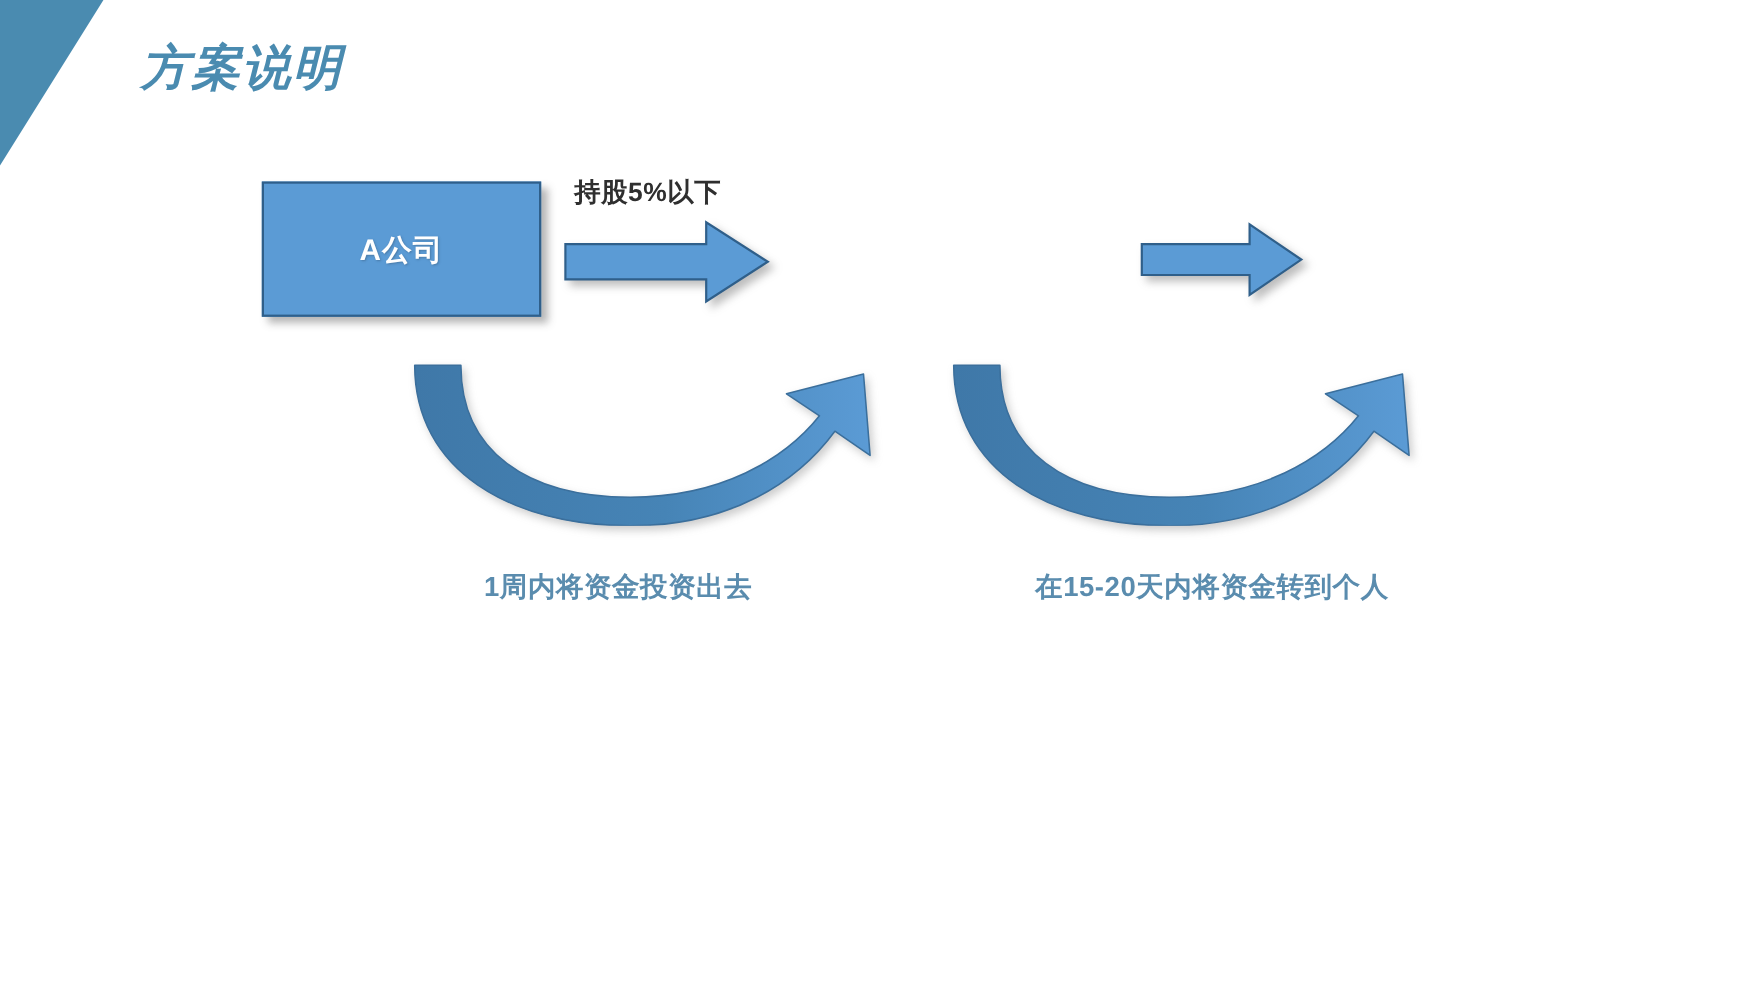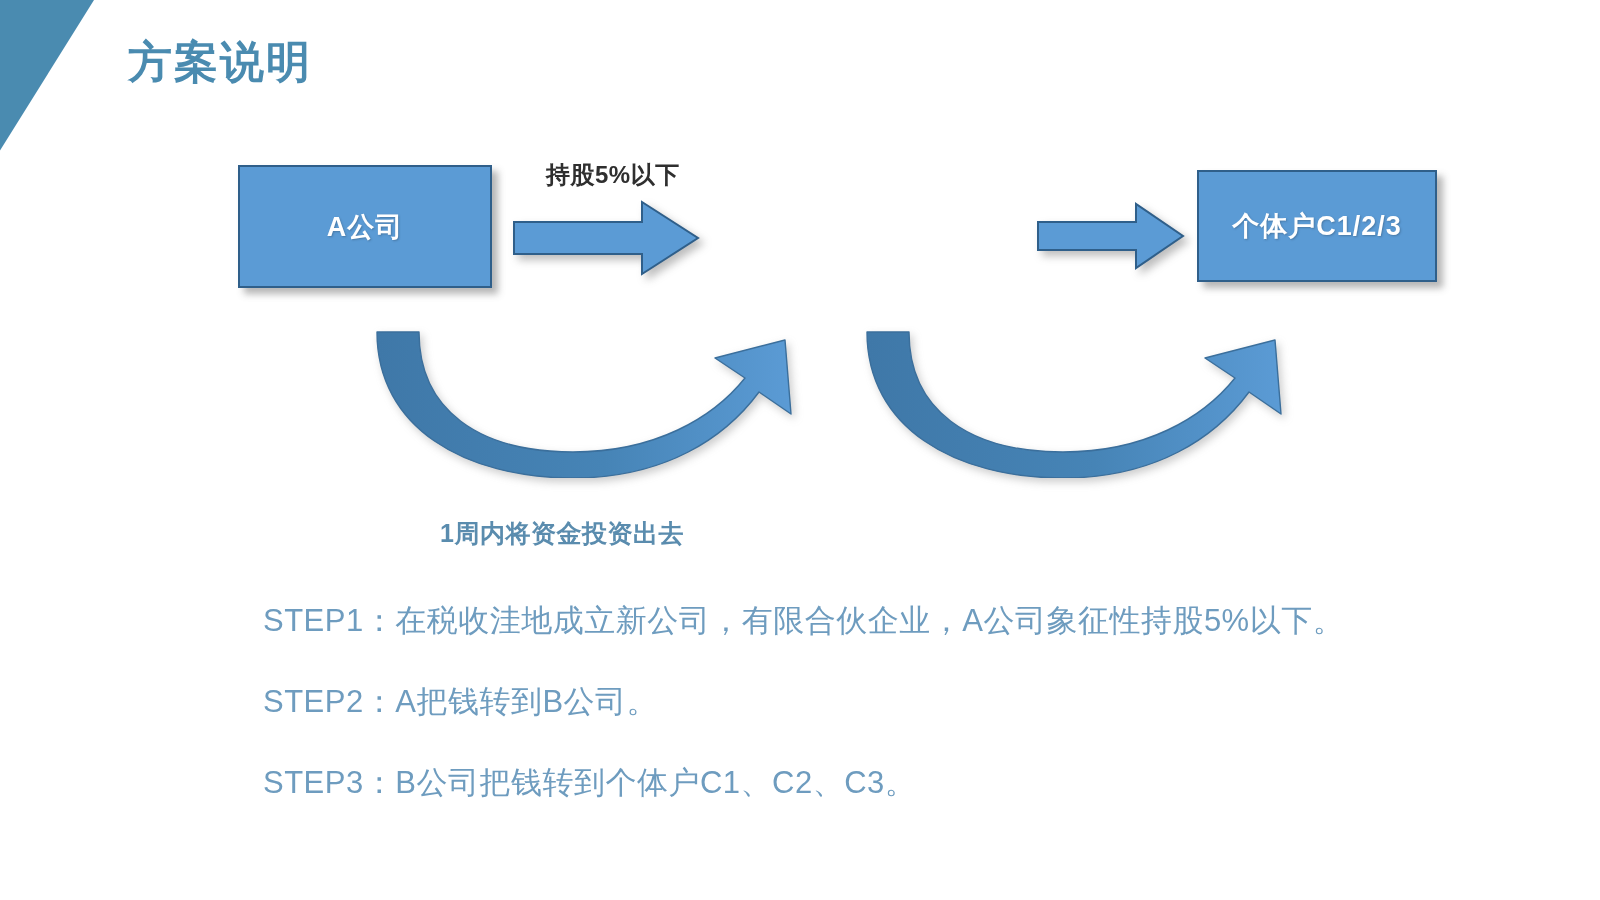--- a/index.html
+++ b/index.html
@@ -36,20 +36,21 @@
   .slide-title {
     position: absolute;
     left: 128px;
     top: 38px;
     font-size: 44px;
     font-weight: bold;
     color: #4a8bb0;
     letter-spacing: 2px;
     line-height: 1.1;
     white-space: nowrap;
+    font-style: italic;
   }
 
   
   .pbox {
     position: absolute;
     background: #5b9bd5;
     border: 2px solid #2f5f8a;
     box-shadow: 6px 6px 7px rgba(80,80,80,0.42);
     display: flex;
     align-items: center;
@@ -77,21 +78,20 @@
   #arrow-2 { left: 1036px; top: 200px; }
 
   
   .arrow-caption {
     position: absolute;
     font-size: 24px;
     font-weight: bold;
     color: #2f2f2f;
     white-space: nowrap;
     letter-spacing: 0.5px;
-    margin-left: 24px;
   }
   #caption-holding { left: 522px; top: 159px; }
 
   
   .curve-arrow {
     position: absolute;
     filter: drop-shadow(3px 4px 4px rgba(100,100,100,0.33));
   }
   #curve-1 { left: 355px; top: 318px; }
   #curve-2 { left: 845px; top: 318px; }
@@ -131,23 +131,20 @@
 
   <div class="diag-band b1"></div>
 
   <div class="slide-title">方案说明</div>
 
   <div class="pbox" id="box-a">
     <span>A公司</span>
   </div>
 
 
-  <div class="pbox" id="box-c">
-    <span>个体户C1/2/3</span>
-  </div>
 
   <div class="arrow-caption" id="caption-holding">持股5%以下</div>
 
   <svg class="arrow-straight" id="arrow-1" width="190" height="80" viewBox="0 0 190 80">
     <polygon points="2,24 130,24 130,4 186,40 130,76 130,56 2,56" fill="#5b9bd5" stroke="#2f5f8a" stroke-width="2" stroke-linejoin="miter"></polygon>
   </svg>
 
   <svg class="arrow-straight" id="arrow-2" width="150" height="72" viewBox="0 0 150 72">
     <polygon points="2,22 100,22 100,4 147,36 100,68 100,50 2,50" fill="#5b9bd5" stroke="#2f5f8a" stroke-width="2" stroke-linejoin="miter"></polygon>
   </svg>
@@ -187,20 +184,16 @@
              L 430,22
              L 360,40
              L 390,60
              C 358,100 300,134 218,134
              C 124,134 64,92 64,14
              Z" fill="url(#cg2)" stroke="#3b6f9c" stroke-width="1.4" stroke-linejoin="round"></path>
   </svg>
 
   <div class="curve-caption" id="curve-caption-1">1周内将资金投资出去</div>
 
+  <div class="curve-caption" id="curve-caption-2">在15-20天内将资金转到个人</div>
 
-  <div class="steps">
-    <div class="step-line">STEP1：在税收洼地成立新公司，有限合伙企业，A公司象征性持股5%以下。</div>
-    <div class="step-line">STEP2：A把钱转到B公司。</div>
-    <div class="step-line">STEP3：B公司把钱转到个体户C1、C2、C3。</div>
-  </div>
 
 </div>
 
 </body></html>

